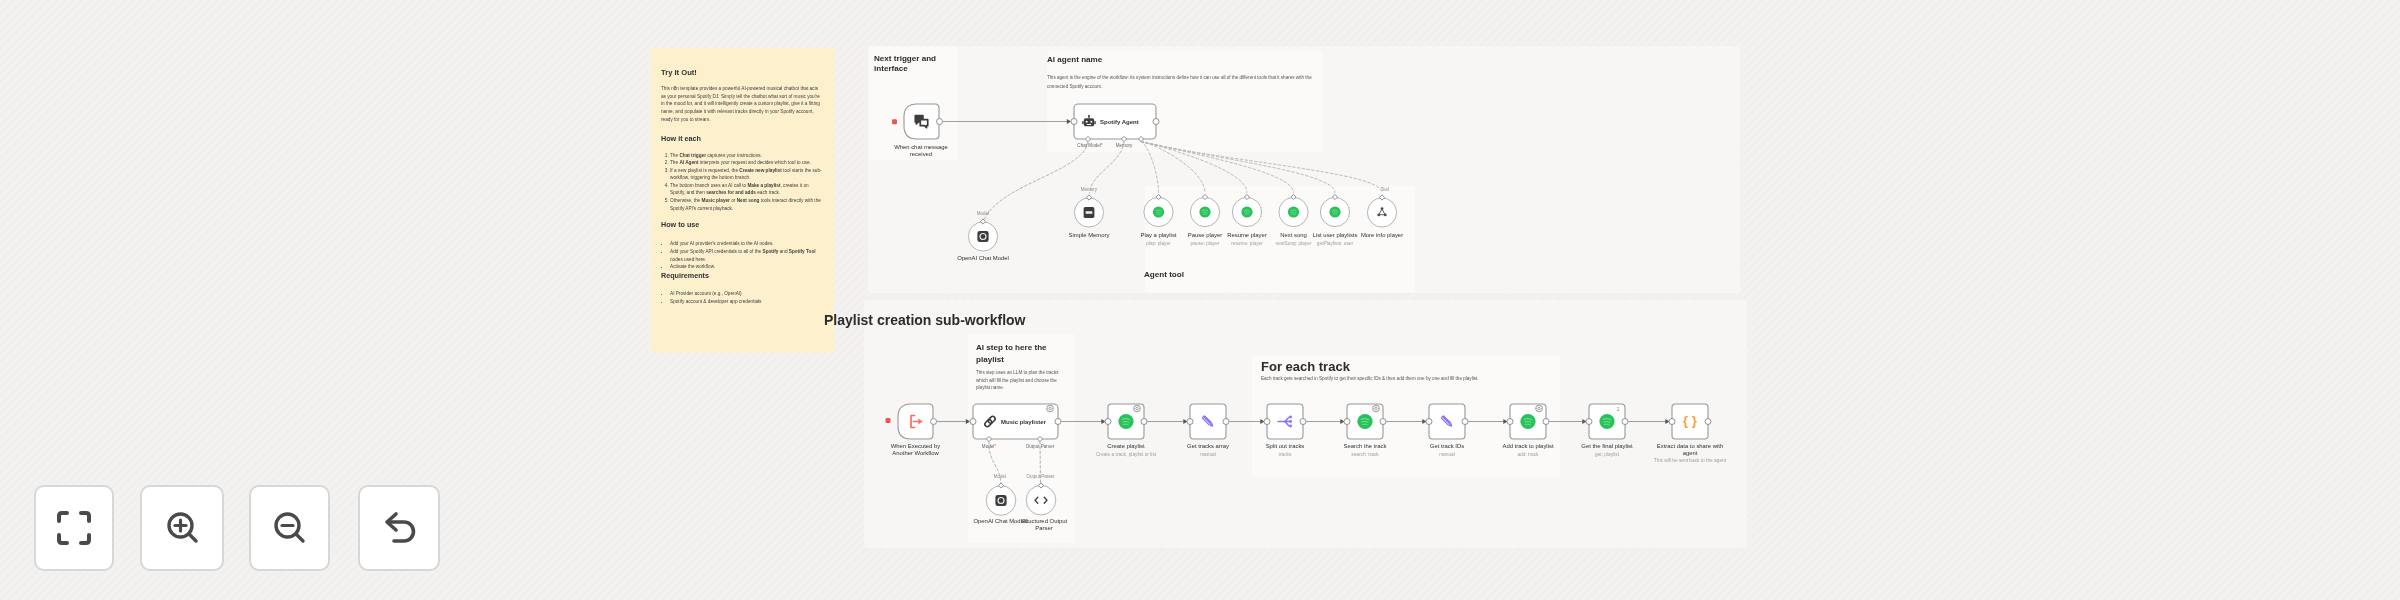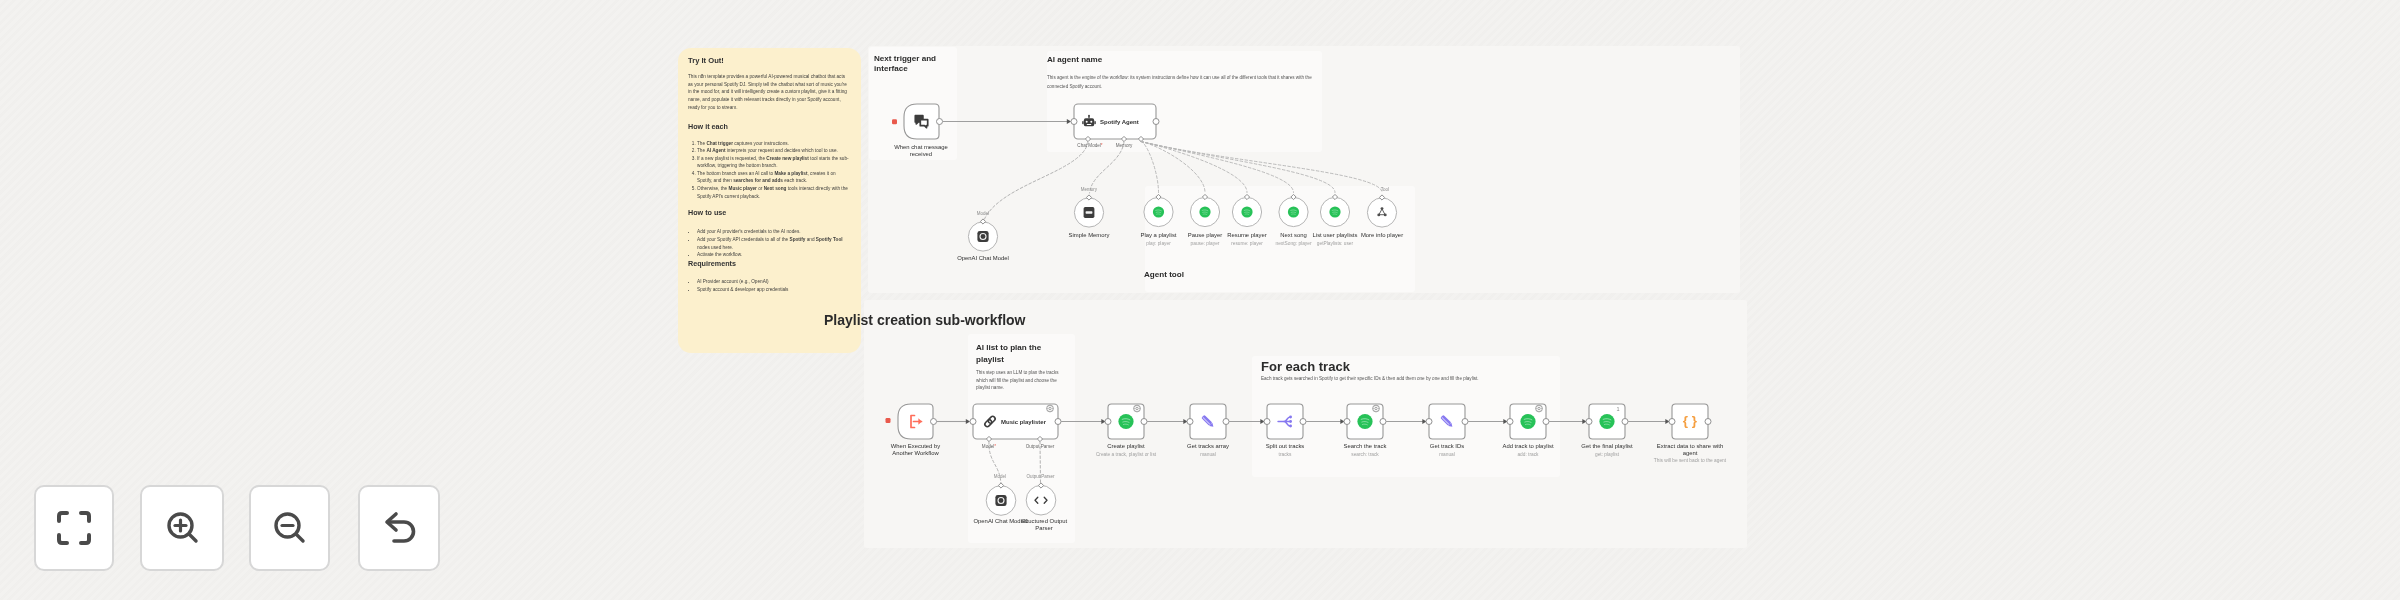--- a/index.html
+++ b/index.html
@@ -8,21 +8,21 @@
 <body>
 <div id="c">
 <div style="position:absolute;left:868px;top:46px;width:872px;height:247px;background:#f7f6f4;border-radius:3px;"></div>
     <div style="position:absolute;left:864px;top:300px;width:883px;height:248px;background:#f7f6f4;border-radius:3px;"></div>
     <div style="position:absolute;left:869px;top:47px;width:88px;height:113px;background:#fbfaf9;border-radius:3px;"></div>
     <div style="position:absolute;left:1047px;top:51px;width:275px;height:101px;background:#fbfaf9;border-radius:3px;"></div>
     <div style="position:absolute;left:1145px;top:186px;width:270px;height:106px;background:#fbfaf9;border-radius:3px;"></div>
     <div style="position:absolute;left:968px;top:334px;width:107px;height:209px;background:#fbfaf9;border-radius:3px;"></div>
     <div style="position:absolute;left:1252px;top:356px;width:308px;height:121px;background:#fbfaf9;border-radius:3px;"></div>
 
-<div style="position:absolute;left:678px;top:48px;width:183px;height:305px;background:#fcf0cd;border-radius:13px;padding:8px 10px;box-sizing:border-box;color:#41403e;">
+<div style="position:absolute;left:651px;top:48px;width:183px;height:305px;background:#fcf0cd;border-radius:0;padding:20px 10px;box-sizing:border-box;color:#41403e;">
 <div style="font-size:7.6px;font-weight:700;color:#323232;">Try It Out!</div>
 <div style="font-size:4.7px;line-height:7.7px;margin-top:8px;">This n8n template provides a powerful AI-powered musical chatbot that acts as your personal Spotify DJ. Simply tell the chatbot what sort of music you're in the mood for, and it will intelligently create a custom playlist, give it a fitting name, and populate it with relevant tracks directly in your Spotify account, ready for you to stream.</div>
 <div style="font-size:7.2px;font-weight:700;color:#323232;margin-top:10px;">How it each</div>
 <ol style="margin:9px 0 0 0;padding-left:9px;font-size:4.7px;line-height:7.6px;">
 <li>The <b>Chat trigger</b> captures your instructions.</li>
 <li>The <b>AI Agent</b> interprets your request and decides which tool to use.</li>
 <li>If a new playlist is requested, the <b>Create new playlist</b> tool starts the sub-workflow, triggering the bottom branch.</li>
 <li>The bottom branch uses an AI call to <b>Make a playlist</b>, creates it on Spotify, and then <b>searches for and adds</b> each track.</li>
 <li>Otherwise, the <b>Music player</b> or <b>Next song</b> tools interact directly with the Spotify API's current playback.</li>
 </ol>
@@ -289,21 +289,21 @@
       <rect x="1672" y="404" width="36" height="35" rx="3.5" fill="#fff" stroke="#979797" stroke-width="1.1"></rect>
       <text x="1690" y="425.1" text-anchor="middle" font-family="Liberation Sans, sans-serif" font-size="13.5" font-weight="700" fill="#f59f40">{&nbsp;}</text>
       <circle cx="1672" cy="421.5" r="3.0" fill="#fff" stroke="#909090" stroke-width="1"></circle>
       <circle cx="1708" cy="421.5" r="3.0" fill="#fff" stroke="#909090" stroke-width="1"></circle>
 </svg>
 <div style="position:absolute;left:874px;top:54px;width:70px;font-size:8.1px;line-height:10.2px;color:#2b2b2b;font-weight:700;text-align:left;">Next trigger and interface</div>
     <div style="position:absolute;left:1047px;top:55px;width:120px;font-size:8.1px;line-height:10.6px;color:#2b2b2b;font-weight:700;text-align:left;">AI agent name</div>
     <div style="position:absolute;left:1047px;top:74px;width:270px;font-size:4.6px;line-height:8.6px;color:#555;font-weight:400;text-align:left;">This agent is the engine of the workflow: its system instructions define how it can use all of the different tools that it shares with the connected Spotify account.</div>
     <div style="position:absolute;left:1144px;top:270px;width:120px;font-size:8.1px;line-height:10.6px;color:#2b2b2b;font-weight:700;text-align:left;">Agent tool</div>
     <div style="position:absolute;left:824px;top:315px;width:220px;font-size:14px;line-height:10.6px;color:#2b2b2b;font-weight:700;text-align:left;">Playlist creation sub-workflow</div>
-    <div style="position:absolute;left:976px;top:342px;width:90px;font-size:8.1px;line-height:11.5px;color:#2b2b2b;font-weight:700;text-align:left;">AI list to plan the playlist</div>
+    <div style="position:absolute;left:976px;top:342px;width:90px;font-size:8.1px;line-height:11.5px;color:#2b2b2b;font-weight:700;text-align:left;">AI step to here the playlist</div>
     <div style="position:absolute;left:976px;top:369px;width:95px;font-size:4.6px;line-height:7.6px;color:#555;font-weight:400;text-align:left;">This step uses an LLM to plan the tracks which will fill the playlist and choose the playlist name.</div>
     <div style="position:absolute;left:1261px;top:362px;width:140px;font-size:13px;line-height:10.6px;color:#2b2b2b;font-weight:700;text-align:left;">For each track</div>
     <div style="position:absolute;left:1261px;top:375px;width:270px;font-size:4.6px;line-height:7.6px;color:#555;font-weight:400;text-align:left;">Each track gets searched in Spotify to get their specific IDs &amp; then add them one by one and fill the playlist.</div>
     <div style="position:absolute;left:886.0px;top:143.5px;width:70px;text-align:center;font-size:5.9px;line-height:7.4px;color:#2f2f2f;font-weight:400;">When chat message<br>received</div>
     <div style="position:absolute;left:1100px;top:118.5px;width:56px;font-size:6px;color:#333;font-weight:700;">Spotify Agent</div>
     <div style="position:absolute;left:1072px;top:142.5px;width:36px;text-align:center;font-size:4.6px;color:#666;">Chat Model<span style="color:#e9594c">*</span></div>
     <div style="position:absolute;left:1110px;top:142.5px;width:28px;text-align:center;font-size:4.6px;color:#666;">Memory</div>
     <div style="position:absolute;left:963.0px;top:210.5px;width:40px;text-align:center;font-size:4.5px;line-height:6.7px;color:#8a8a8a;font-weight:400;">Model</div>
     <div style="position:absolute;left:1069.0px;top:186.5px;width:40px;text-align:center;font-size:4.5px;line-height:6.7px;color:#8a8a8a;font-weight:400;">Memory</div>
     <div style="position:absolute;left:1365.0px;top:186.5px;width:40px;text-align:center;font-size:4.5px;line-height:6.7px;color:#8a8a8a;font-weight:400;">Tool</div>

